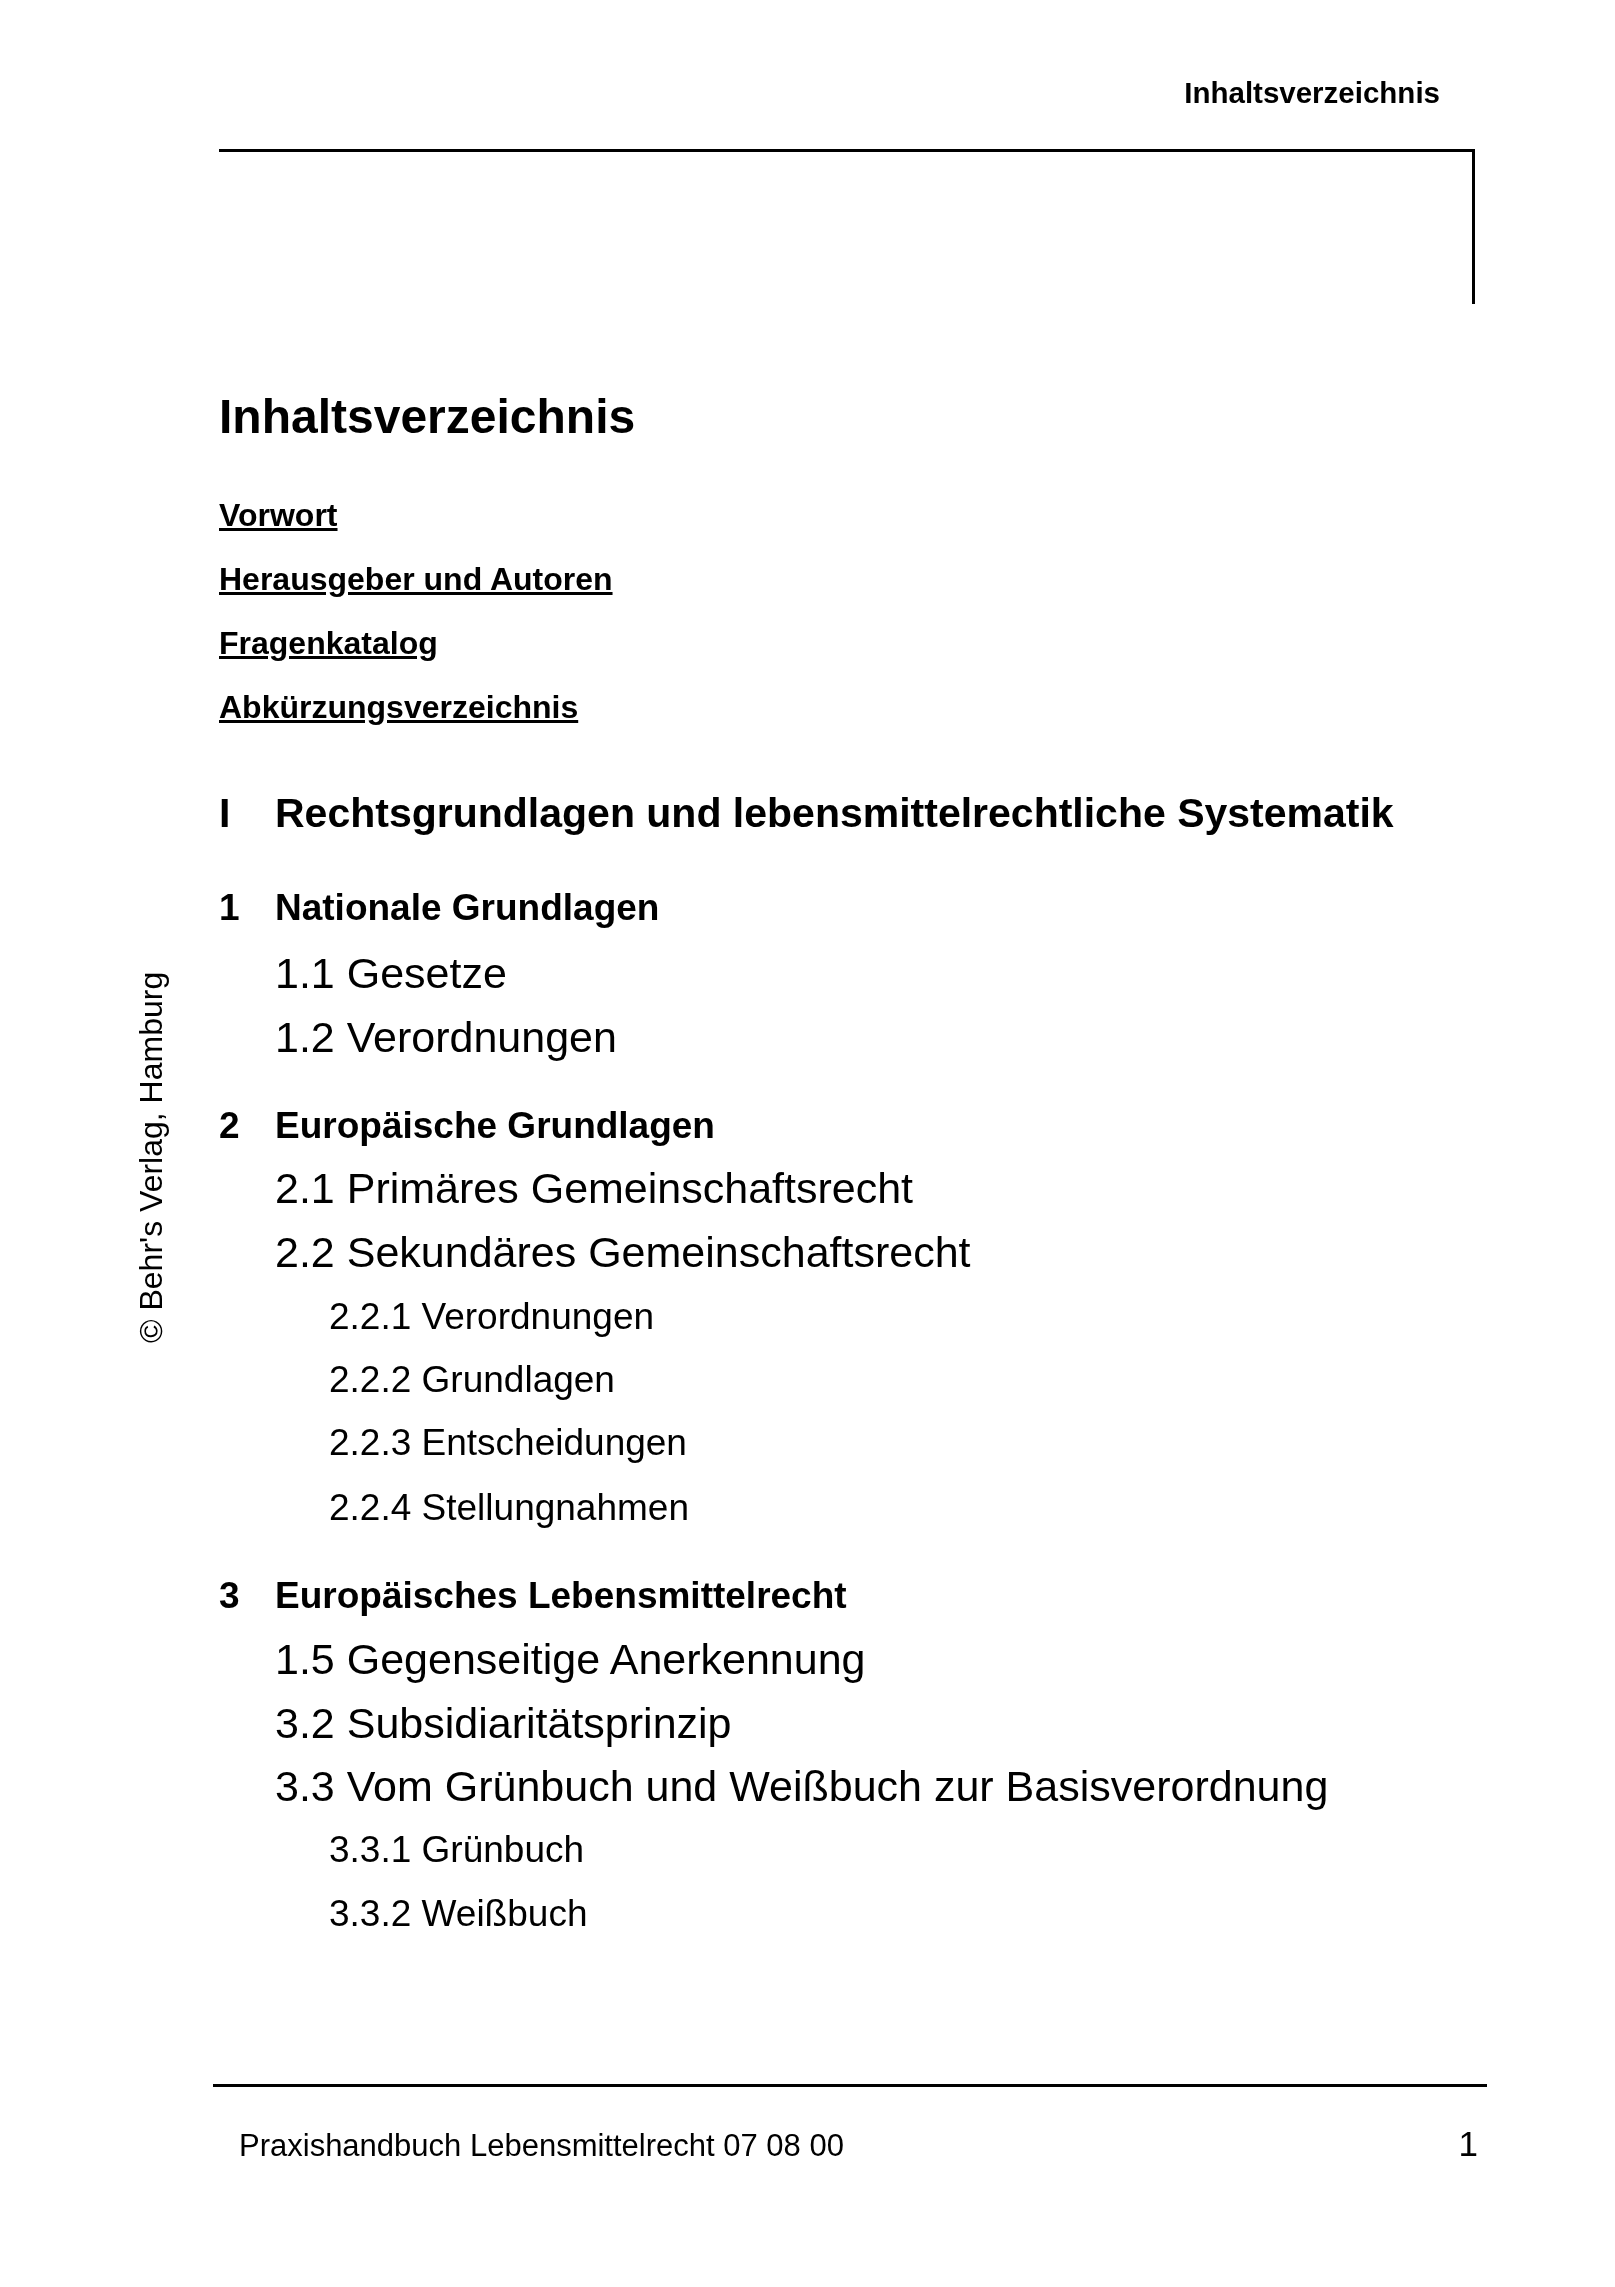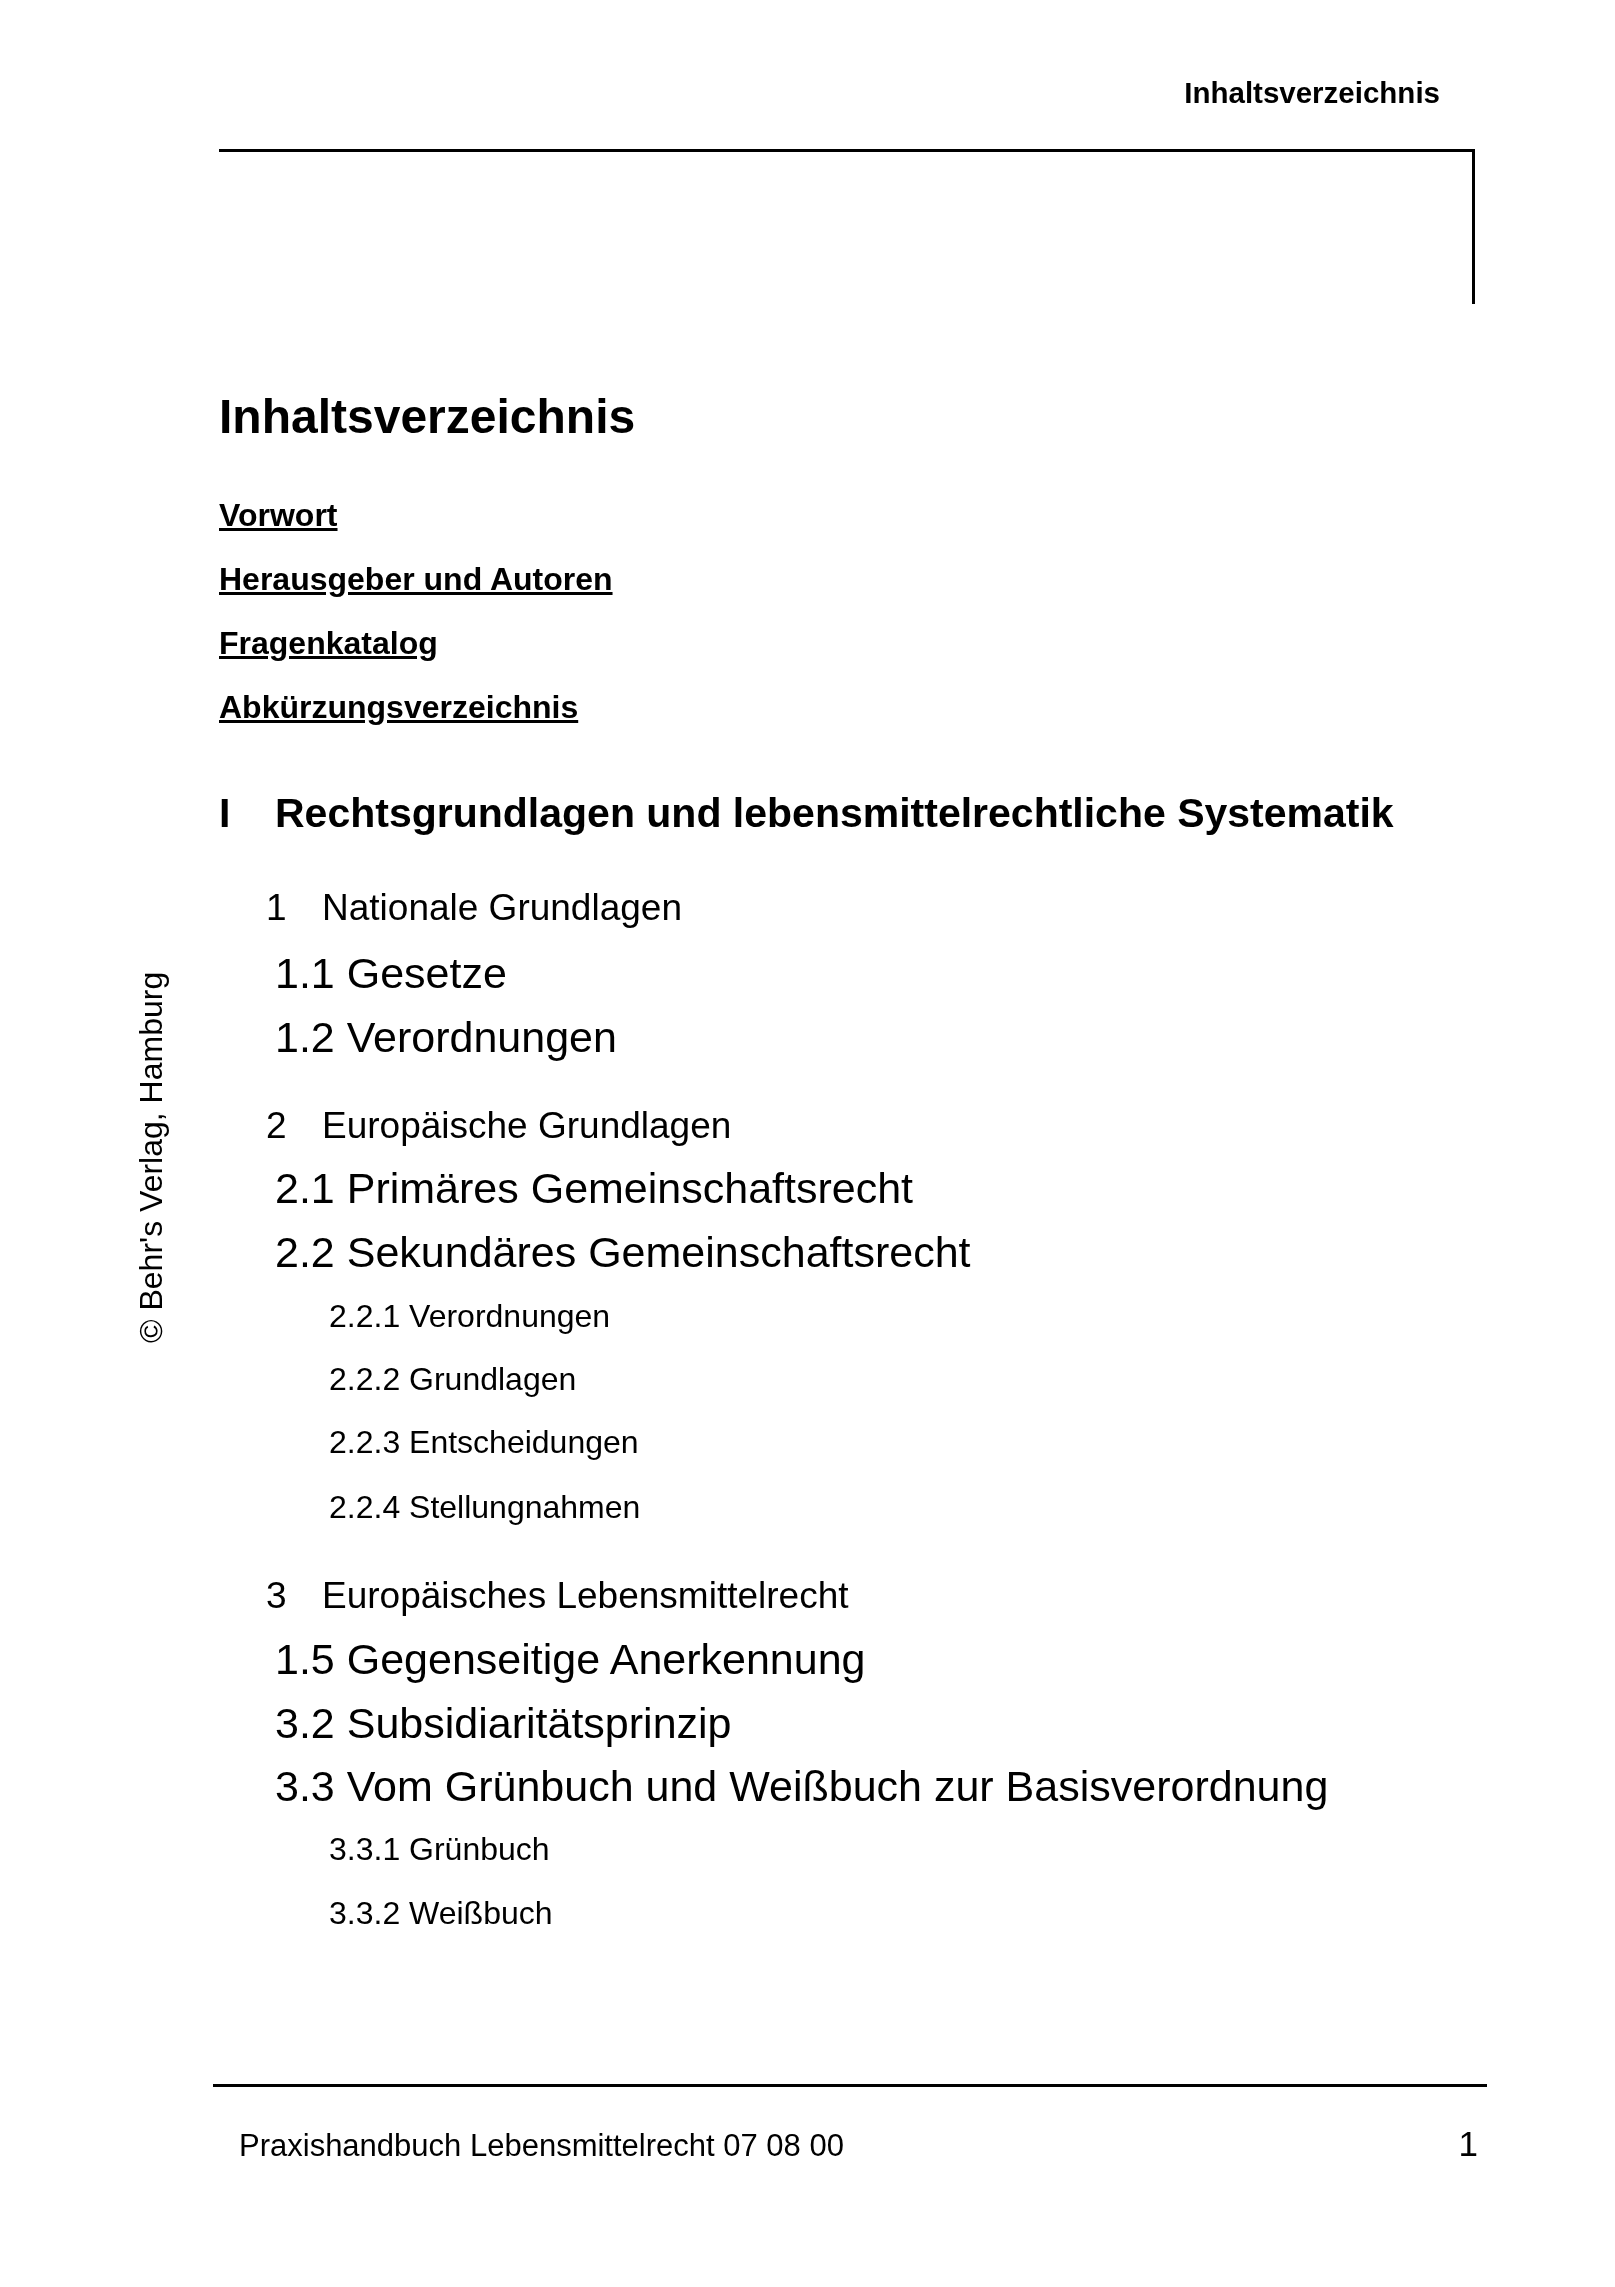--- a/index.html
+++ b/index.html
@@ -5,24 +5,24 @@
   html, body { margin:0; padding:0; background:#ffffff; }
   body { width:1615px; height:2288px; position:relative; overflow:hidden; font-family:"Liberation Sans", sans-serif; color:#000; }
   .abs { position:absolute; white-space:nowrap; }
   .running-head { right:175px; top:74px; font-size:29.5px; font-weight:bold; line-height:37px; }
   .top-rule { left:219px; top:149px; width:1255px; height:2.8px; background:#000; }
   .right-rule { left:1472px; top:149px; width:2.8px; height:155px; background:#000; }
   .title { left:219px; top:389px; font-size:48px; font-weight:bold; line-height:55px; }
   .front { left:219px; font-size:32px; font-weight:bold; line-height:37px;text-decoration:underline; }
   .part { left:219px; top:789px; font-size:41px; font-weight:bold; line-height:48px; }
   .part .num { display:inline-block; width:56px; }
-  .sec { left:219px; font-size:37px; font-weight:normal; line-height:44px;margin-left:47px; }
+  .sec { left:219px; font-size:37px; font-weight:bold; line-height:44px; }
   .sec .num { display:inline-block; width:56px; }
   .sub { left:275px; font-size:43px; line-height:37px; }
-  .subsub { left:329px; font-size:32px; line-height:37px; }
+  .subsub { left:329px; font-size:37px; line-height:37px; }
   .side { left:133px; top:1343px; font-size:32px; line-height:37px; transform-origin:0 0; transform:rotate(-90deg); }
   .bottom-rule { left:213px; top:2084px; width:1274px; height:2.8px; background:#000; }
   .footer-text { left:219px; top:2127px; font-size:31px; line-height:37px;margin-left:20px; }
   .page-num { right:137px; top:2123px; font-size:35px; line-height:41px; }
 </style>
 </head>
 <body>
 
 <div class="abs running-head">Inhaltsverzeichnis</div>
 <div class="abs top-rule"></div>

